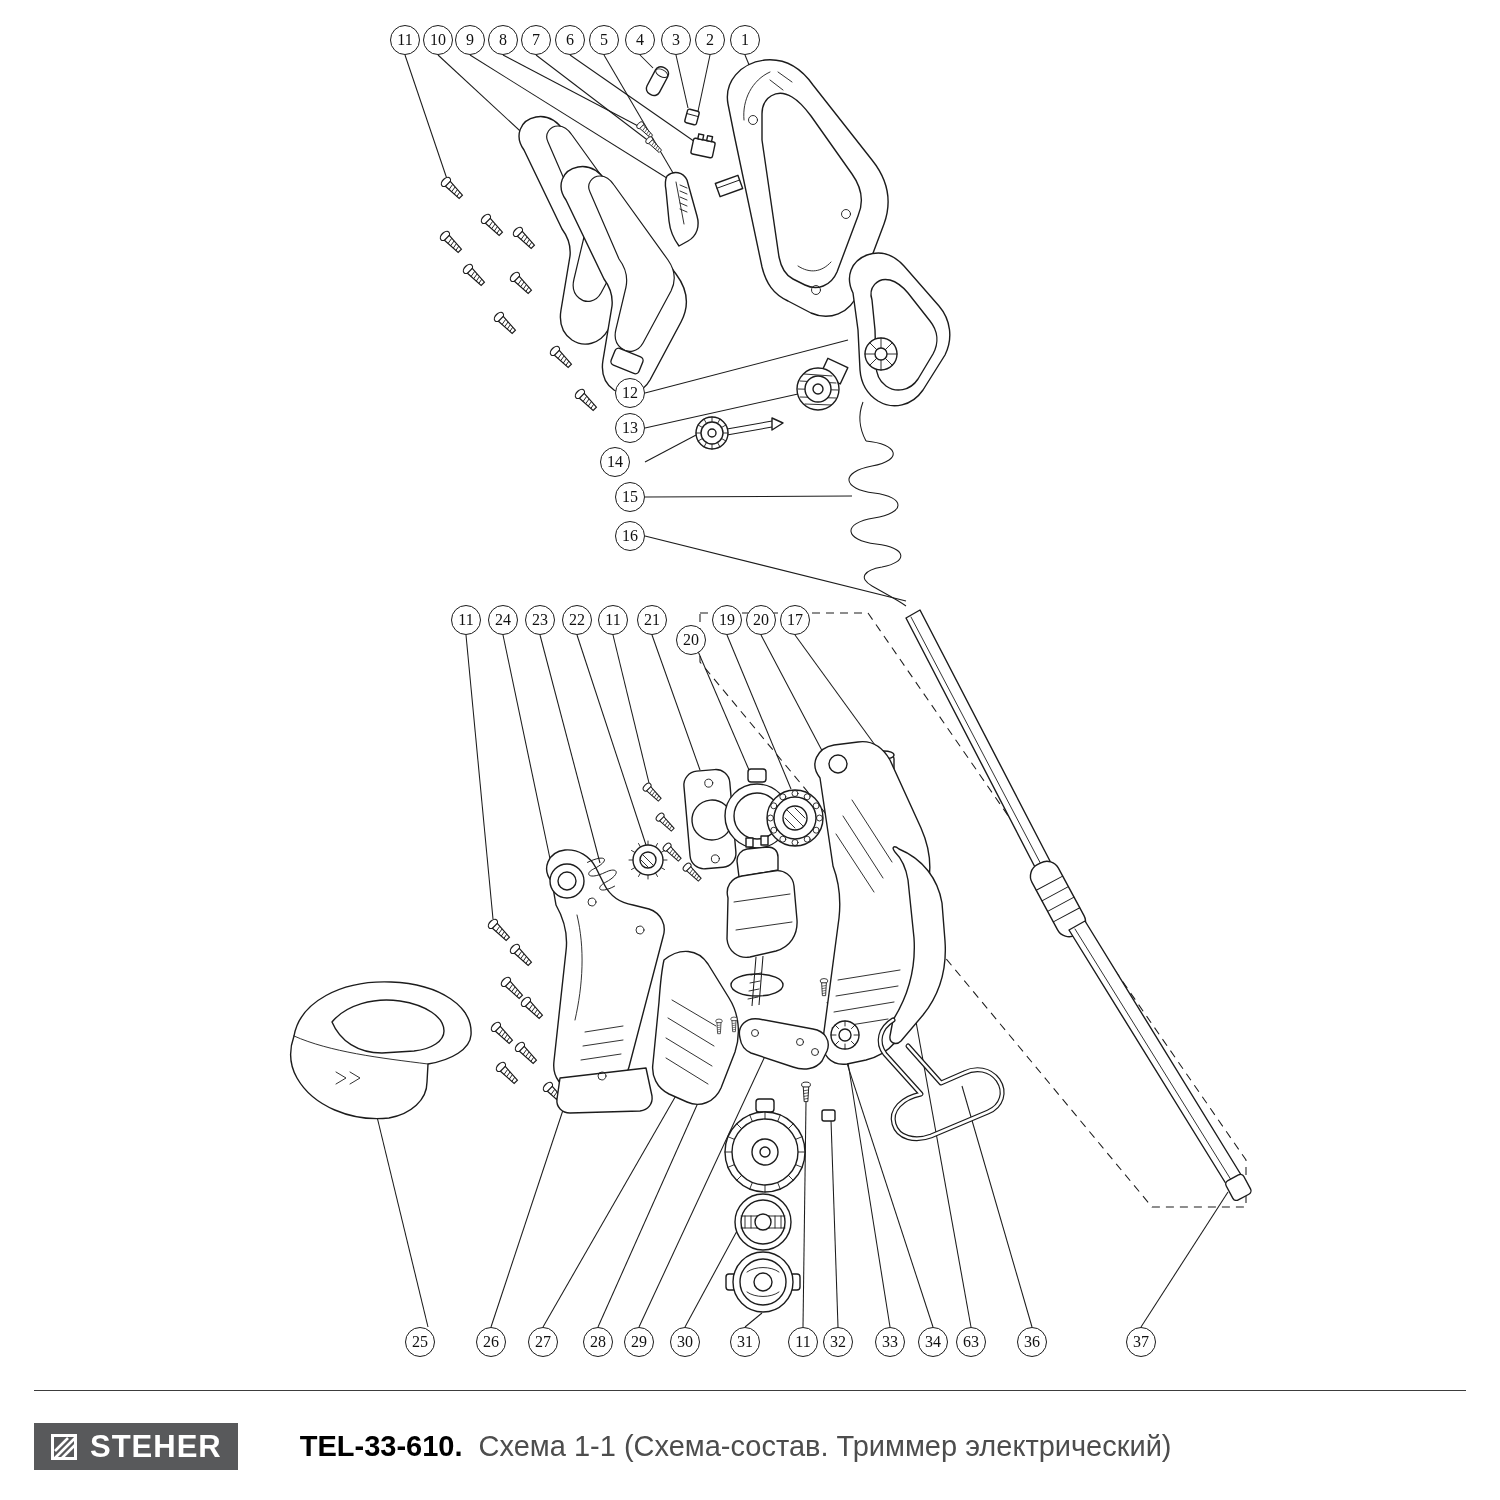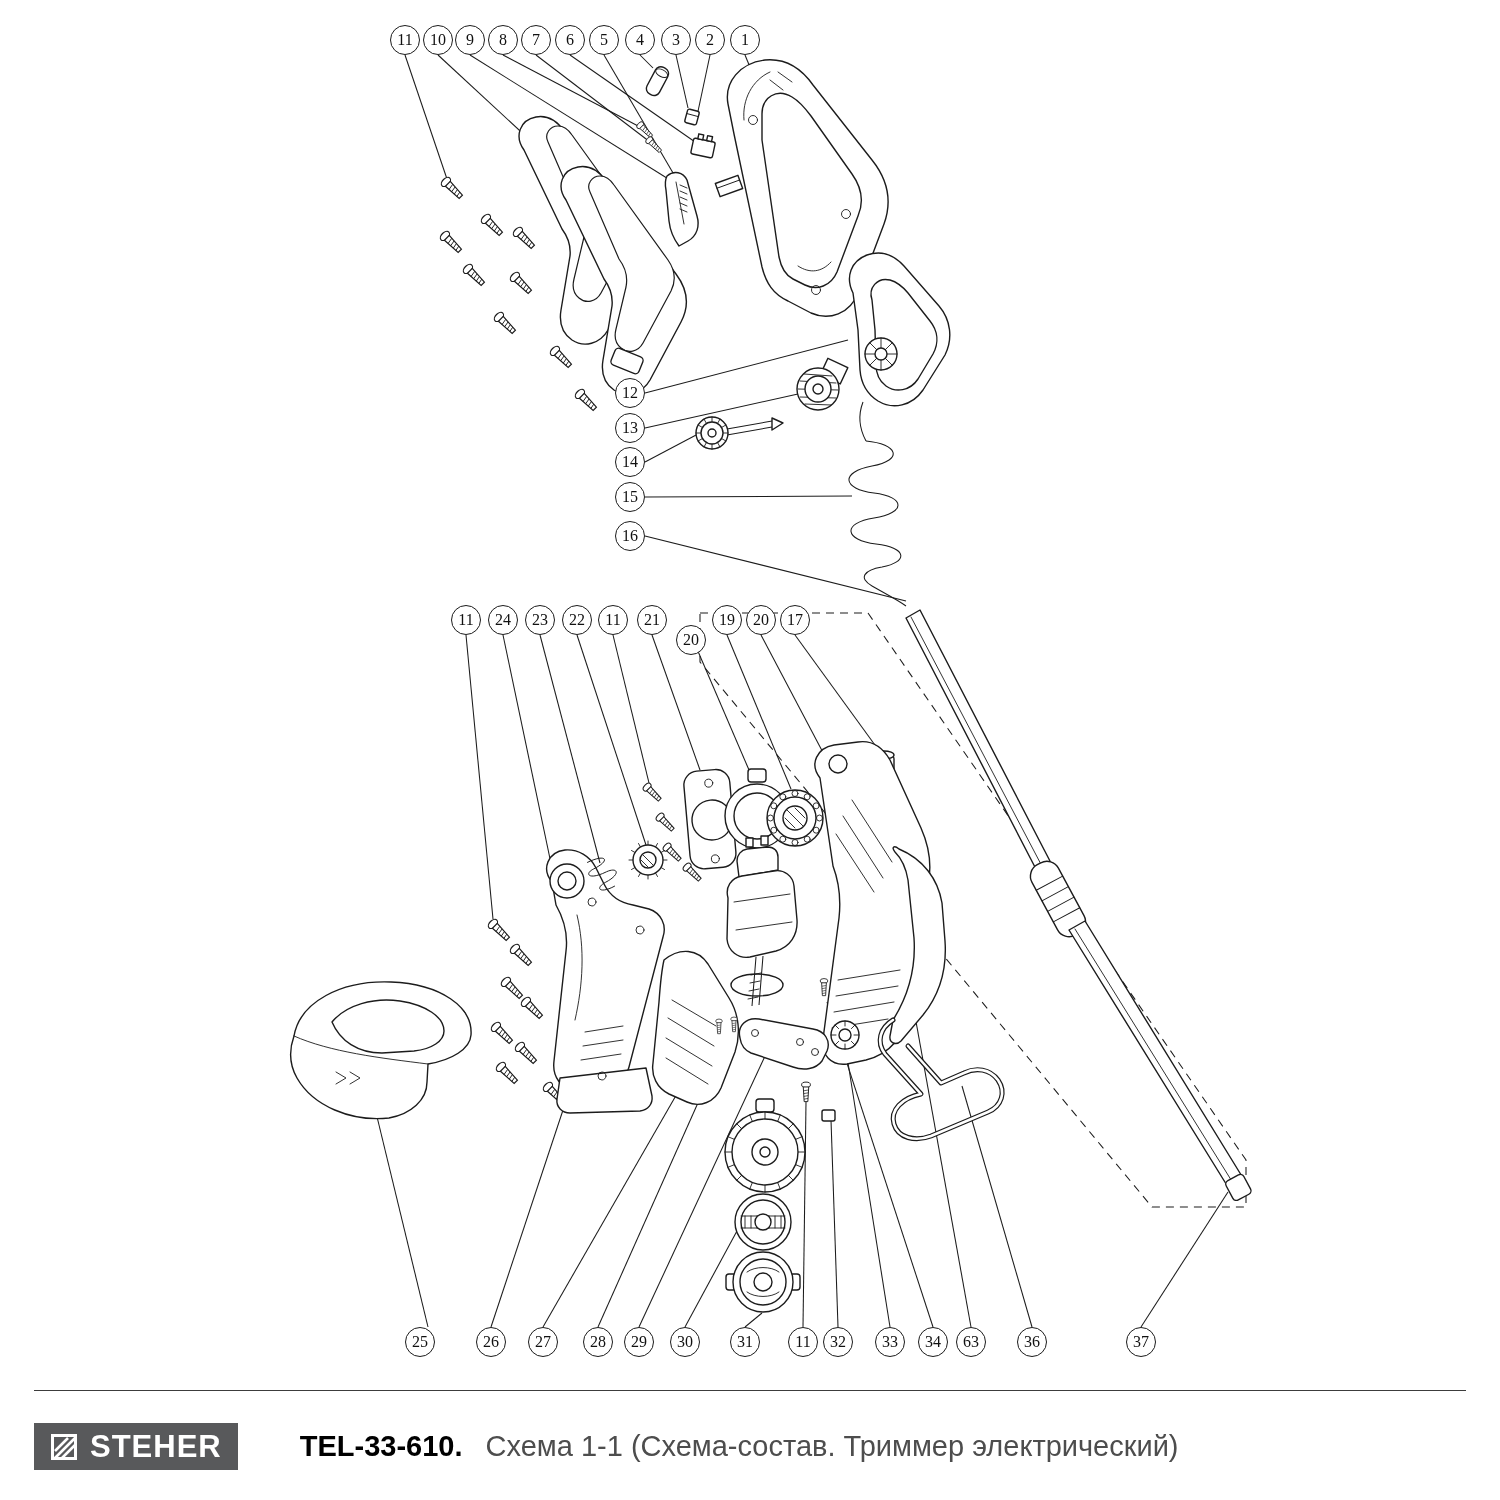--- a/index.html
+++ b/index.html
@@ -19,21 +19,21 @@
   svg .detail{stroke:#1c1c1c;stroke-width:.9;fill:none;stroke-linecap:round}
   svg .dash{stroke:#1c1c1c;stroke-width:1.05;fill:none;stroke-dasharray:8 6}
   svg .wire-out{stroke:#1c1c1c;stroke-width:5;fill:none;stroke-linecap:round;stroke-linejoin:round}
   svg .wire-in{stroke:#fff;stroke-width:2.6;fill:none;stroke-linecap:round;stroke-linejoin:round}
   .footer{position:absolute;left:0;top:1390px;width:1500px}
   .footer-rule{border-top:1.5px solid #3c3c3c;margin:0 34px}
   .footer-row{display:flex;align-items:center;margin:32px 0 0 34px}
   .logo{display:flex;align-items:center;gap:12px;background:#58595b;color:#fff;height:47px;padding:0 16px}
   .logo-text{font-weight:700;font-size:31px;letter-spacing:1px}
   .caption{margin-left:62px;font-size:29px;white-space:nowrap}
-  .model{font-weight:700;color:#000;margin-right:23px}
+  .model{font-weight:700;color:#000;margin-right:16px}
   .scheme{color:#4d4d4d}
 </style>
 </head>
 <body>
 
 <div class="page">
 
   <svg class="drawing" width="1500" height="1390" viewBox="0 0 1500 1390" xmlns="http://www.w3.org/2000/svg">
 
     <defs>
@@ -368,21 +368,21 @@
       <div class="callout" style="left: 503px; top: 40px;">8</div>
       <div class="callout" style="left: 536px; top: 40px;">7</div>
       <div class="callout" style="left: 570px; top: 40px;">6</div>
       <div class="callout" style="left: 604px; top: 40px;">5</div>
       <div class="callout" style="left: 640px; top: 40px;">4</div>
       <div class="callout" style="left: 676px; top: 40px;">3</div>
       <div class="callout" style="left: 710px; top: 40px;">2</div>
       <div class="callout" style="left: 745px; top: 40px;">1</div>
       <div class="callout" style="left: 630px; top: 393px; text-align: right;">12</div>
       <div class="callout" style="left: 630px; top: 428px;">13</div>
-      <div class="callout" style="left: 630px; top: 462px;">14</div>
+      <div class="callout" style="left: 615px; top: 462px;">14</div>
       <div class="callout" style="left: 630px; top: 497px;">15</div>
       <div class="callout" style="left: 630px; top: 536px;">16</div>
       <div class="callout" style="left: 466px; top: 620px;">11</div>
       <div class="callout" style="left: 503px; top: 620px;">24</div>
       <div class="callout" style="left: 540px; top: 620px;">23</div>
       <div class="callout" style="left: 577px; top: 620px;">22</div>
       <div class="callout" style="left: 613px; top: 620px;">11</div>
       <div class="callout" style="left: 652px; top: 620px;">21</div>
       <div class="callout" style="left: 691px; top: 640px;">20</div>
       <div class="callout" style="left: 727px; top: 620px;">19</div>

